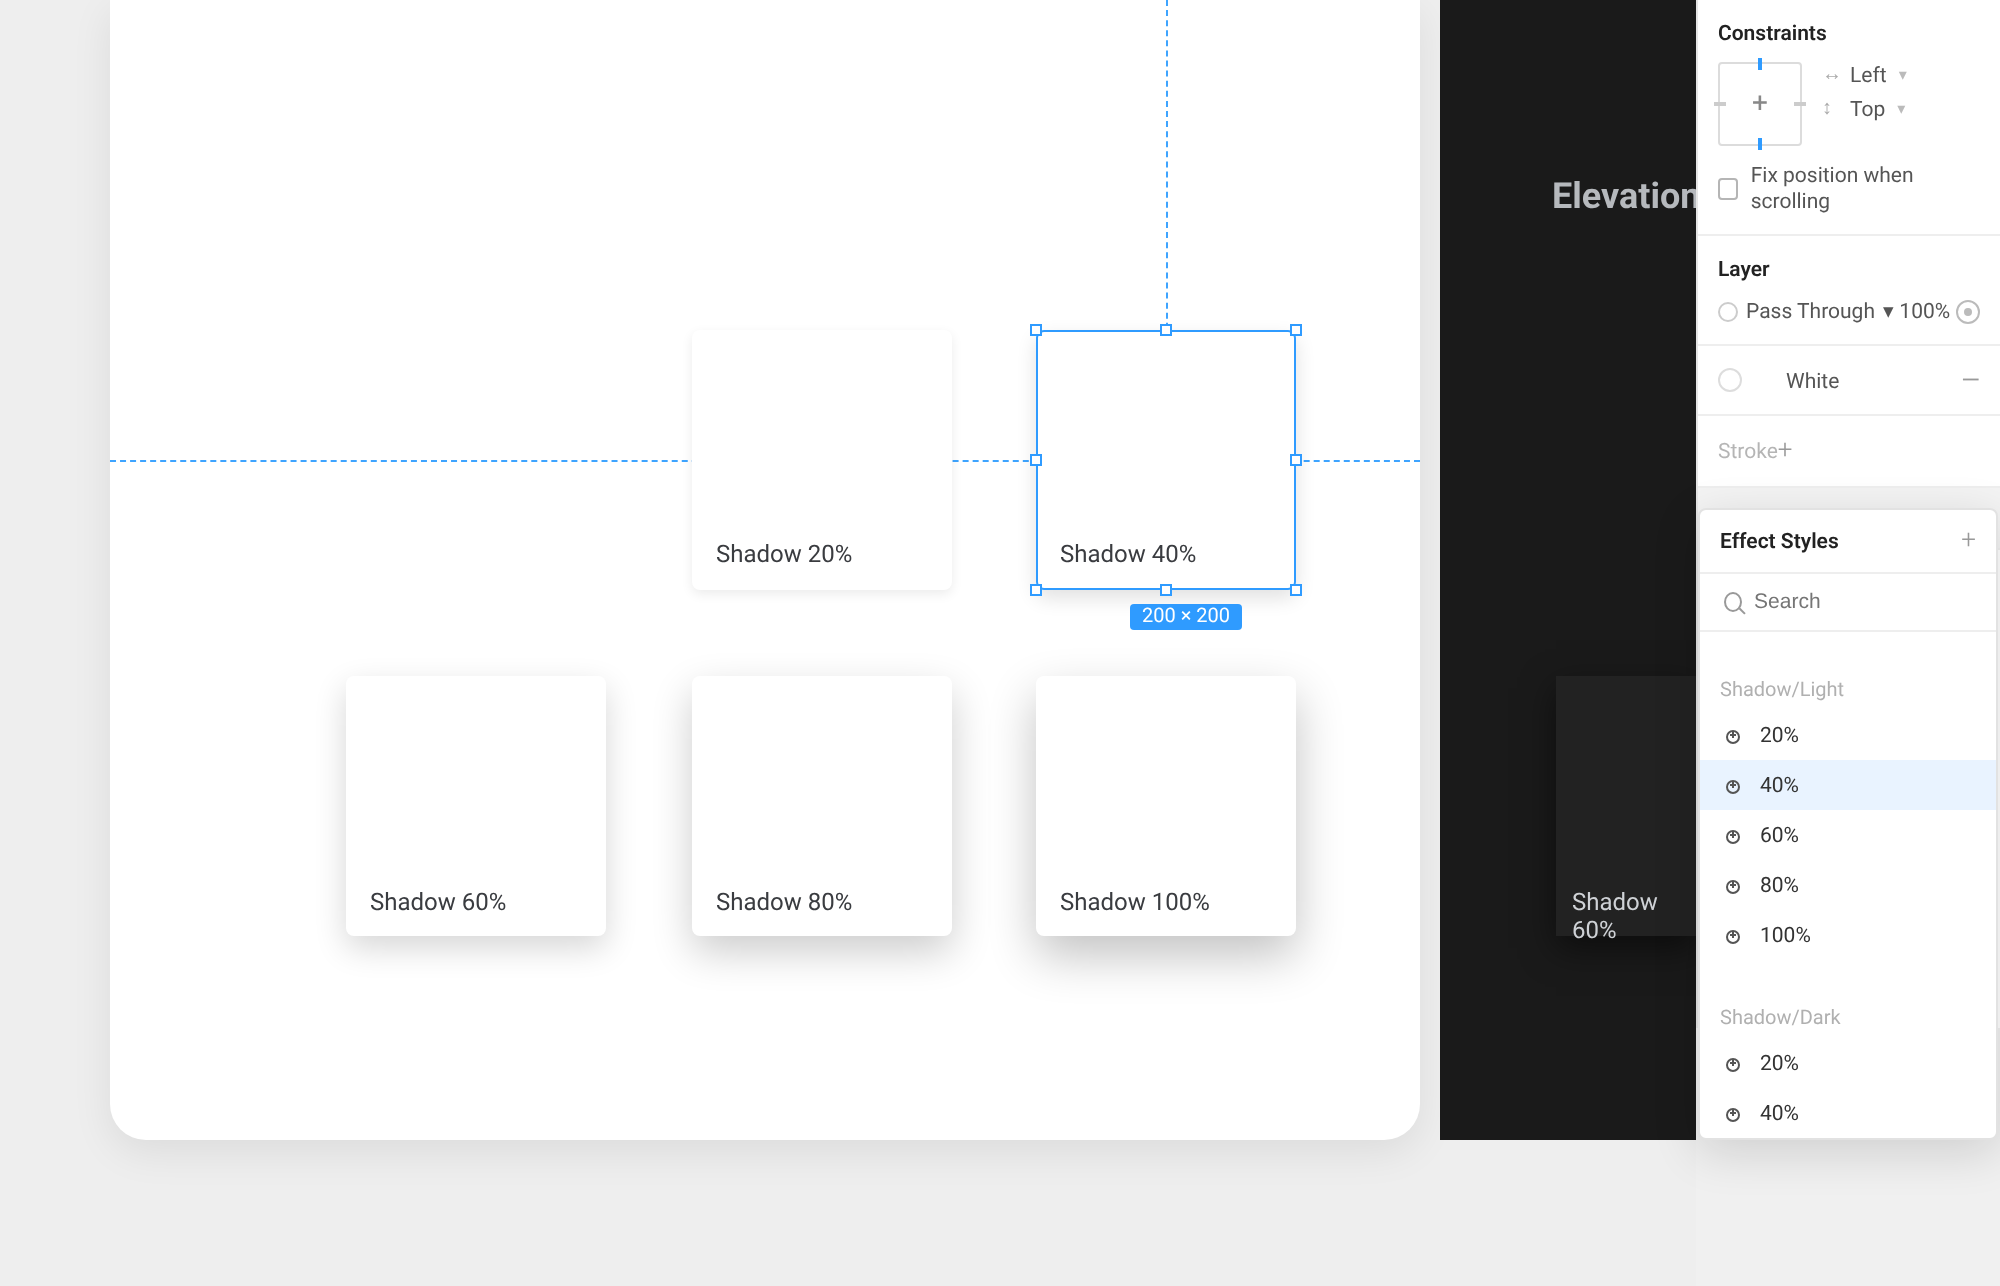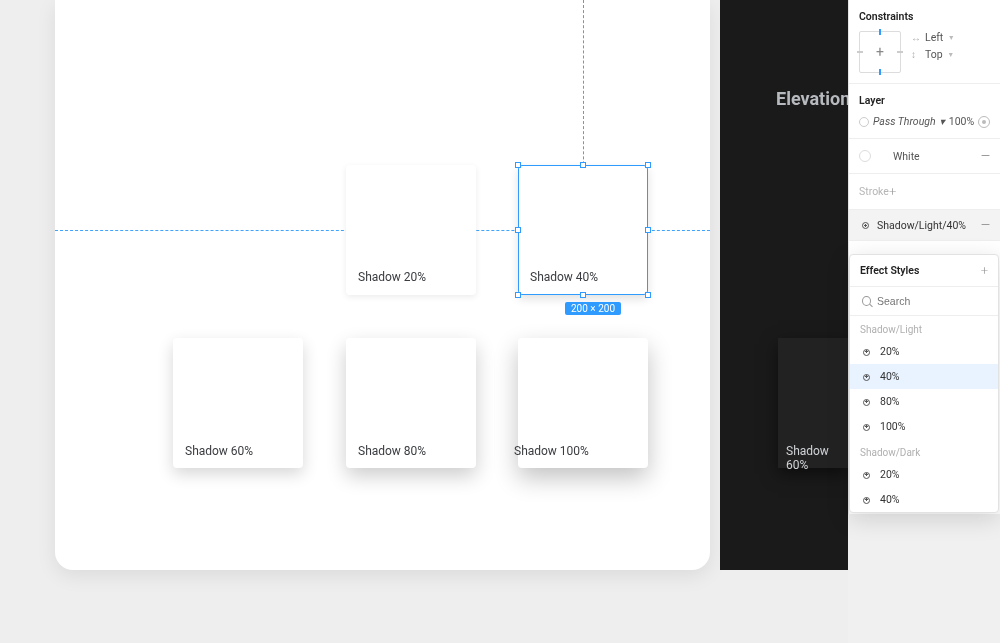--- a/index.html
+++ b/index.html
@@ -168,21 +168,21 @@
   .check-row .box {
     width:11px; height:11px; border:1px solid #b5b5b5; border-radius:2px;
   }
 
   .layer-row {
     display:flex; align-items:center; justify-content:space-between;
     margin-top:8px;
   }
   .blend {
     display:flex; align-items:center; gap:4px;
-    font-size:10.5px; color:#555;font-style:italic;
+    font-size:10.5px; color:#555;
   }
   .opacity-val { font-size:10.5px; color:#555; }
   .eye { width:12px; height:12px; border:1px solid #bbb; border-radius:50%; position:relative;}
   .eye::after{ content:""; position:absolute; width:4px; height:4px; background:#bbb; border-radius:50%; left:3px; top:3px;}
 
   .fill-row {
     display:flex; align-items:center; justify-content:space-between;
     margin-top:0;
   }
   .fill-row .swatch {
@@ -250,20 +250,21 @@
     width:10px; height:10px; border:1.2px solid #999; border-radius:50%;
     position:relative;
   }
   .dd-search .mag::after{
     content:""; position:absolute; width:4px; height:1.2px; background:#999;
     transform:rotate(45deg); right:-3px; bottom:-1px;
   }
   .dd-group {
     font-size:10px; color:#b0b0b0;
     padding: 8px 10px 4px;
+    margin-top: 16px;
   }
   .dd-item {
     display:flex; align-items:center; gap:8px;
     padding: 6px 10px;
     font-size:10.5px; color:#333;
     cursor:pointer;
     text-align:right;
   }
   .dd-item:hover, .dd-item.active { background:#e9f3ff; }
 </style>
@@ -296,21 +297,21 @@
   <div class="card-label" style="left:530px; top:270px;">Shadow 40%</div>
   <div class="dim-badge" style="left:565px; top:302px;">200 × 200</div>
 
   <div class="card sh60" style="left:173px; top:338px;"></div>
   <div class="card-label" style="left:185px; top:444px;">Shadow 60%</div>
 
   <div class="card sh80" style="left:346px; top:338px;"></div>
   <div class="card-label" style="left:358px; top:444px;">Shadow 80%</div>
 
   <div class="card sh100" style="left:518px; top:338px;"></div>
-  <div class="card-label" style="left:514px; top:444px;">Shadow 100%</div>
+  <div class="card-label" style="left:530px; top:444px;">Shadow 100%</div>
 
   <div class="dark-card" style="left:778px; top:338px;"></div>
   <div class="dark-card-label" style="left:786px; top:444px;">Shadow 60%</div>
 </div>
 
 <div class="panel">
 
   <div class="sect">
     <div class="sect-title">Constraints</div>
     <div class="constraints-row">
@@ -327,20 +328,24 @@
           <span>Left</span>
           <span class="chev">▾</span>
         </div>
         <div class="mini-select">
           <span class="arr-icon">↕</span>
           <span>Top</span>
           <span class="chev">▾</span>
         </div>
       </div>
     </div>
+    <div class="check-row">
+      <span class="box"></span>
+      <span>Fix position when scrolling</span>
+    </div>
   </div>
 
   <div class="sect">
     <div class="sect-title">Layer</div>
     <div class="layer-row">
       <div class="blend">
         <span style="width:10px;height:10px;border:1px solid #ccc;border-radius:50%;"></span>
         <span>Pass Through</span>
         <span class="chev">▾</span>
       </div>
@@ -386,20 +391,24 @@
     <div class="dd-item">
         <span class="sun-icon"></span>
         <span>20%</span>
       </div>
     <div class="dd-item active">
         <span class="sun-icon"></span>
         <span>40%</span>
       </div>
     <div class="dd-item">
         <span class="sun-icon"></span>
+        <span>60%</span>
+      </div>
+    <div class="dd-item">
+        <span class="sun-icon"></span>
         <span>80%</span>
       </div>
     <div class="dd-item">
         <span class="sun-icon"></span>
         <span>100%</span>
       </div>
 
     <div class="dd-group">Shadow/Dark</div>
     <div class="dd-item">
         <span class="sun-icon"></span>

